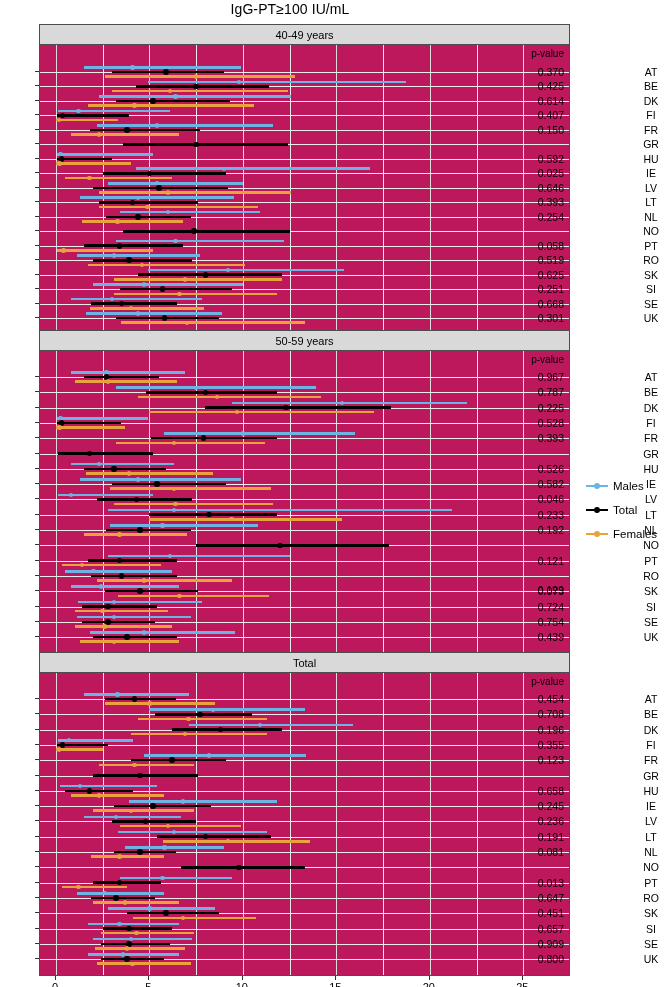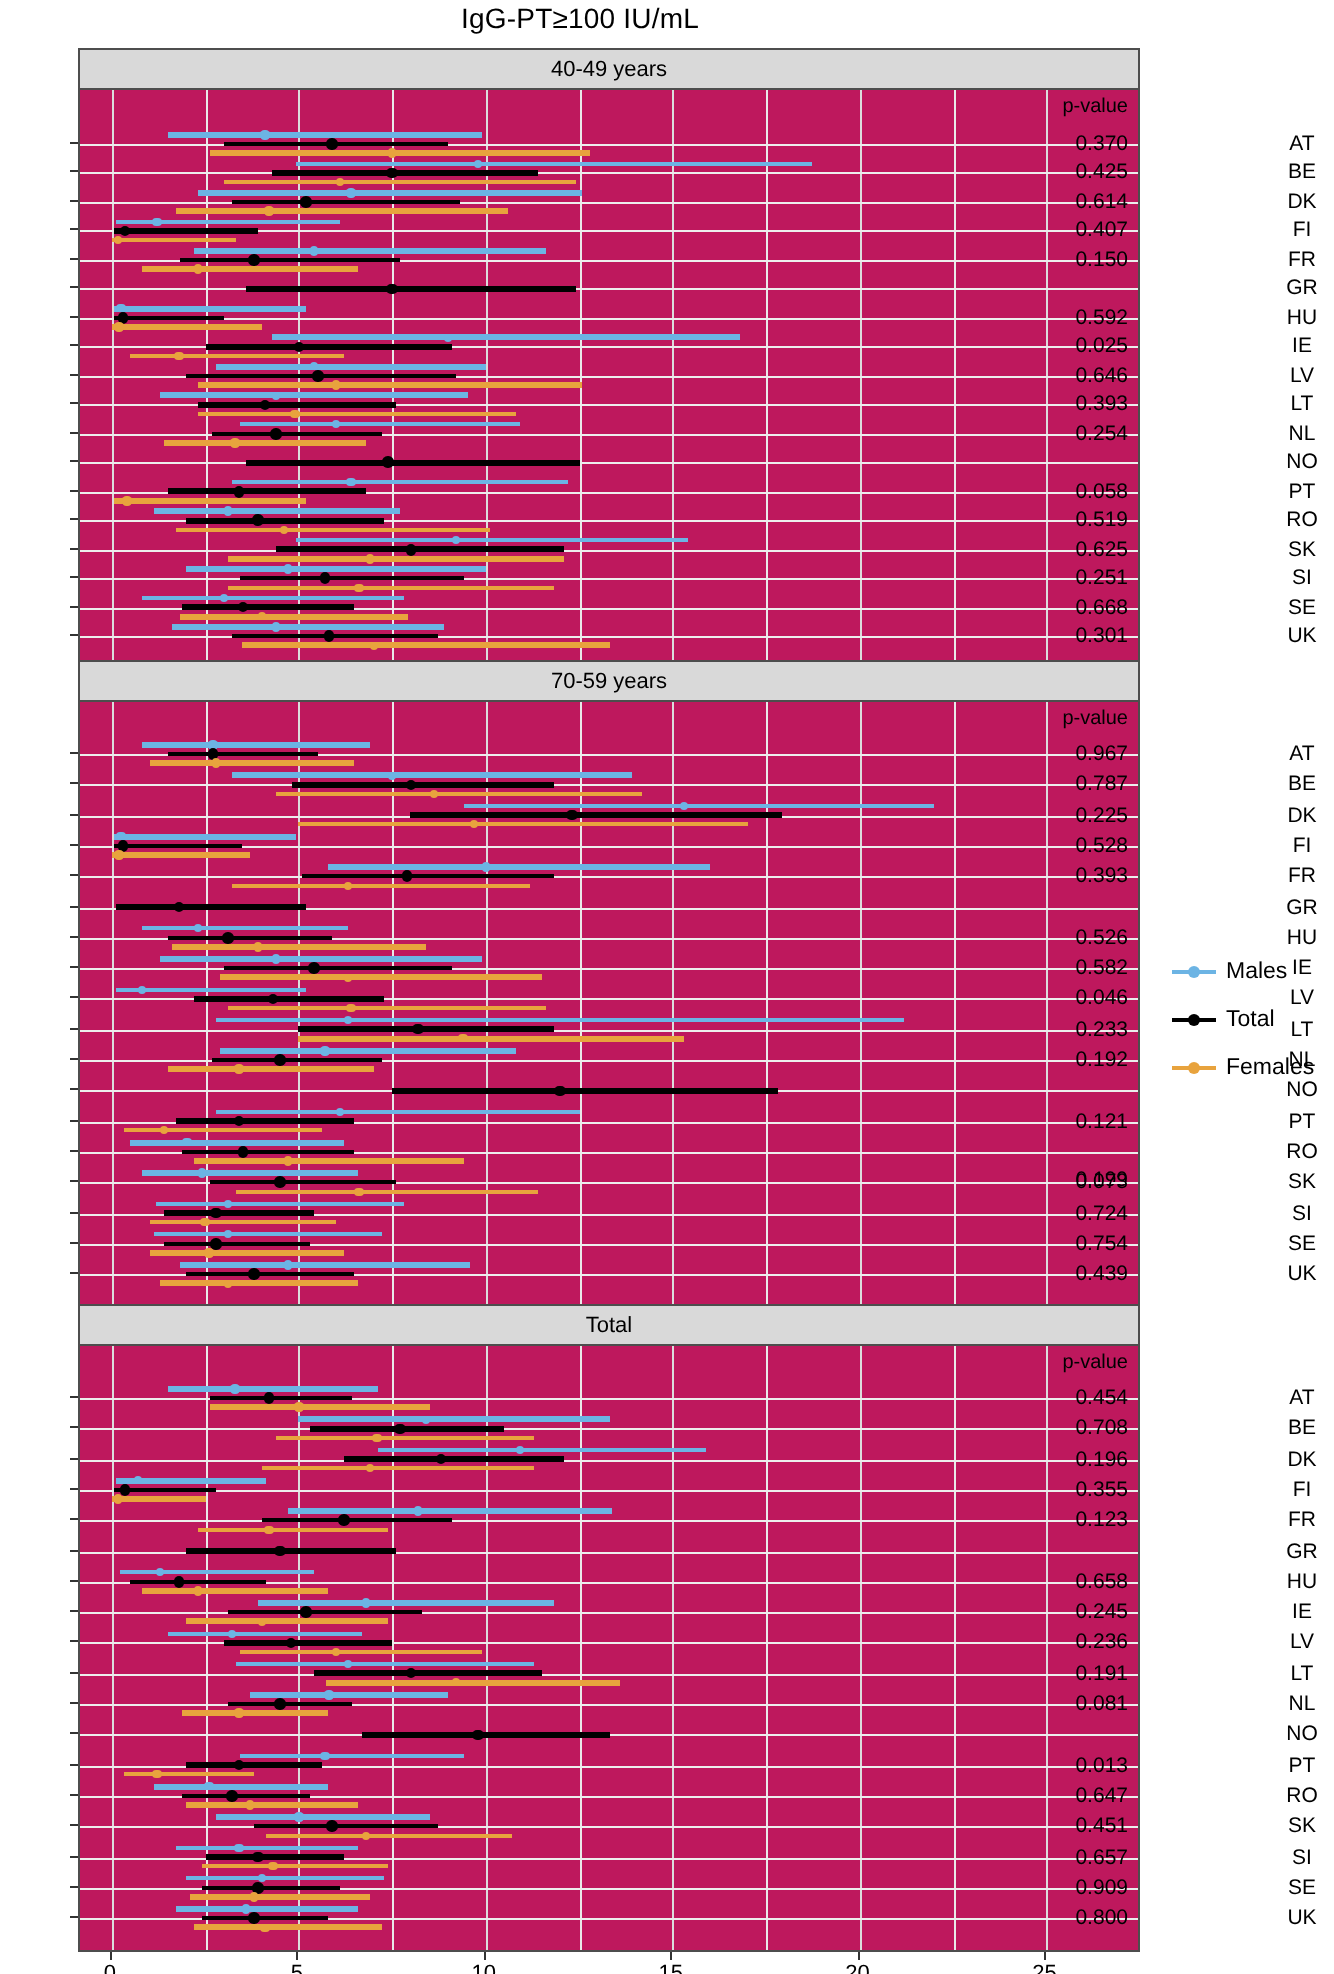--- a/index.html
+++ b/index.html
@@ -306,21 +306,21 @@
           <div class="seg" style="left: 45.8622px; width: 136.456px; top: 267.26px; background: rgb(108, 180, 228);"></div>
           <div class="dot sex" style="left: 96.0014px; top: 266.36px; background: rgb(108, 180, 228);"></div>
           <div class="seg" style="left: 75.7703px; width: 102.809px; top: 271.86px; background: rgb(0, 0, 0);"></div>
           <div class="dot total" style="left: 121.571px; top: 270.36px; background: rgb(0, 0, 0);"></div>
           <div class="seg" style="left: 81.3781px; width: 183.187px; top: 276.46px; background: rgb(232, 163, 61);"></div>
           <div class="dot sex" style="left: 144.602px; top: 275.56px; background: rgb(232, 163, 61);"></div>
           <div class="pval" style="top: 268.16px;">0.301</div>
         </div>
       </div>
       <div class="panel" style="top: 330px;">
-        <div class="panel-strip">70-59 years</div>
+        <div class="panel-strip">50-59 years</div>
         <div class="panel-body" style="height: 302px;">
           <div class="vgrid major" style="left: 15.9541px;"></div>
           <div class="vgrid major" style="left: 109.417px;"></div>
           <div class="vgrid major" style="left: 202.88px;"></div>
           <div class="vgrid major" style="left: 296.343px;"></div>
           <div class="vgrid major" style="left: 389.806px;"></div>
           <div class="vgrid major" style="left: 483.269px;"></div>
           <div class="vgrid" style="left: 62.6855px;"></div>
           <div class="vgrid" style="left: 156.148px;"></div>
           <div class="vgrid" style="left: 249.611px;"></div>

